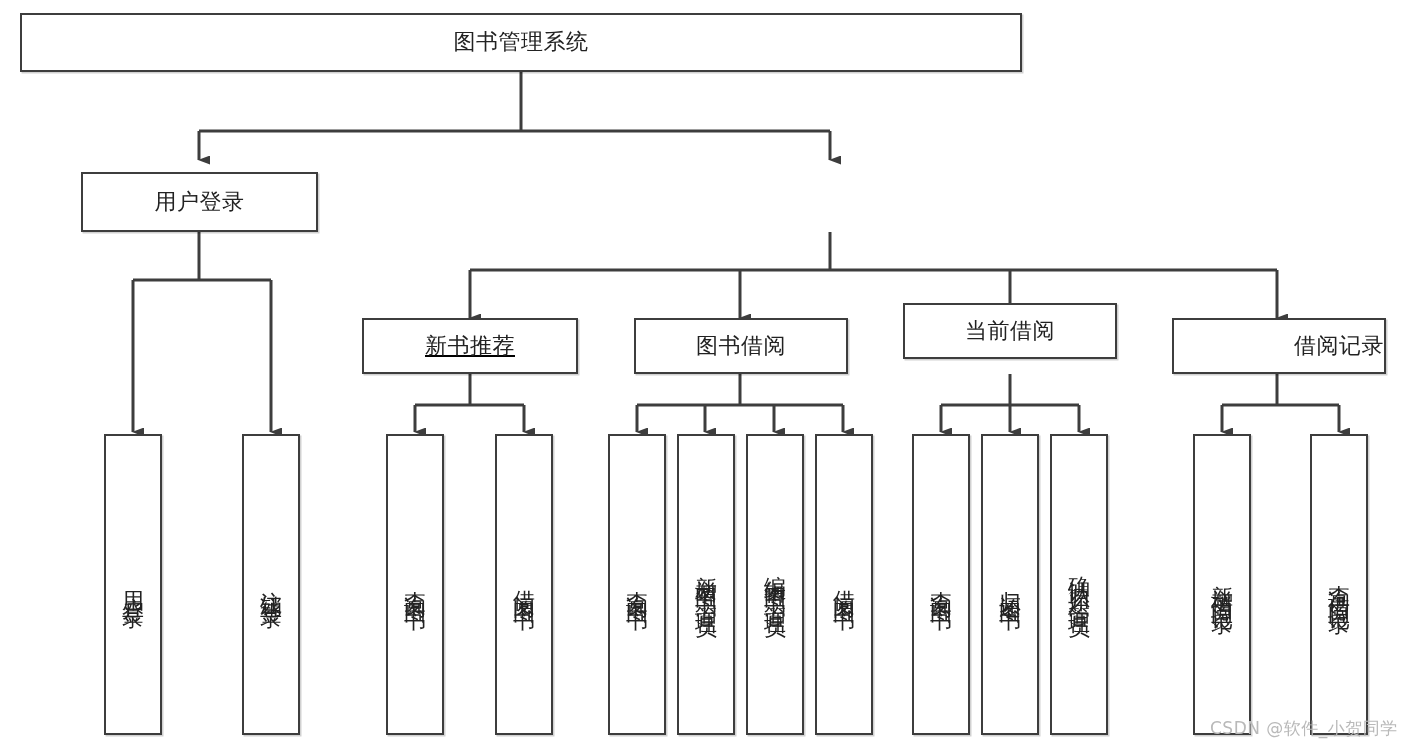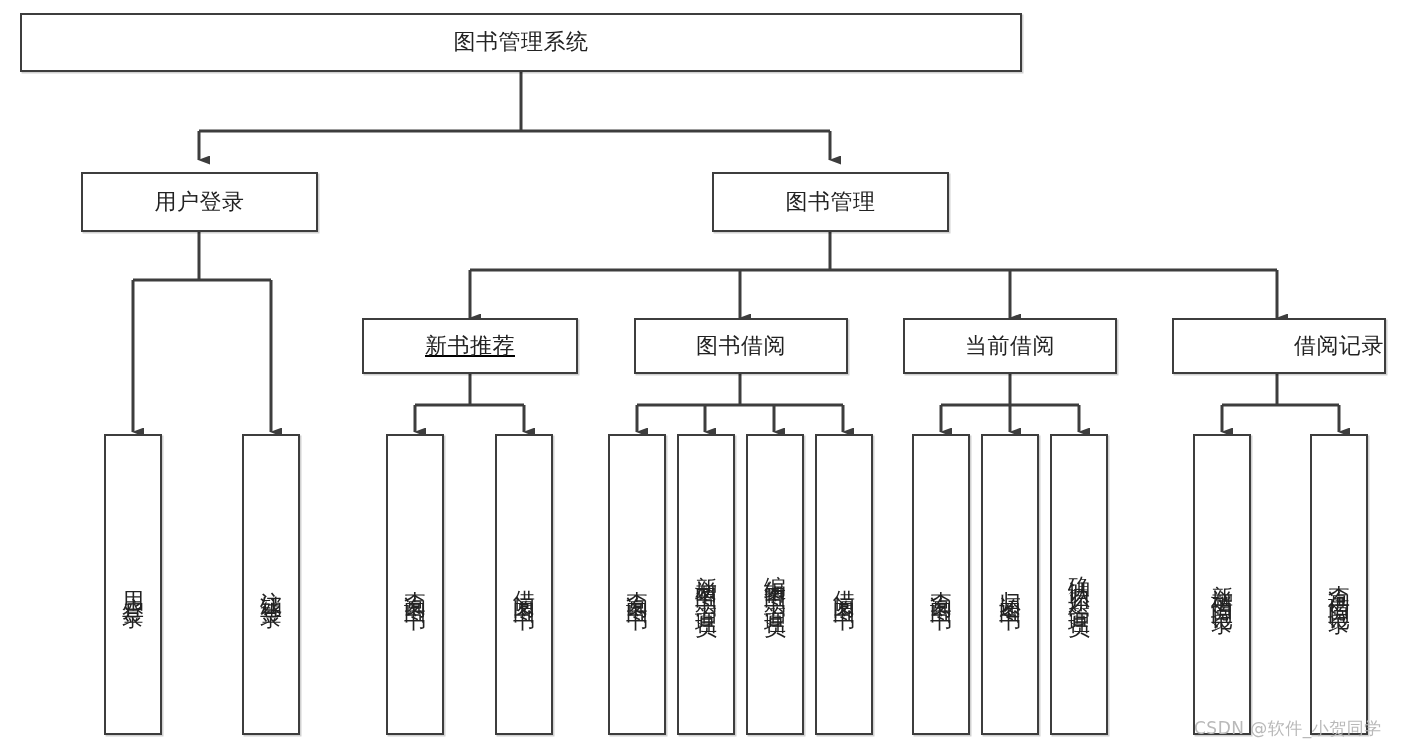--- a/index.html
+++ b/index.html
@@ -117,33 +117,30 @@
   </svg>
 
   <div class="node-box" style="left:20px; top:13px; width:1002px; height:59px;">
     <span class="node-label-h">图书管理系统</span>
   </div>
 
   <div class="node-box" style="left:81px; top:172px; width:237px; height:60px;">
     <span class="node-label-h">用户登录</span>
   </div>
 
-  <div class="node-box" style="left:712px; top:172px; width:237px; height:60px;">
-    <span class="node-label-h">图书管理</span>
-  </div>
 
   <div class="node-box" style="left:362px; top:318px; width:216px; height:56px;text-decoration:underline;">
     <span class="node-label-h">新书推荐</span>
   </div>
 
   <div class="node-box" style="left:634px; top:318px; width:214px; height:56px;">
     <span class="node-label-h">图书借阅</span>
   </div>
 
-  <div class="node-box" style="left:903px; top:318px; width:214px; height:56px;">
+  <div class="node-box" style="left:903px; top:303px; width:214px; height:56px;">
     <span class="node-label-h">当前借阅</span>
   </div>
 
   <div class="node-box" style="left:1172px; top:318px; width:214px; height:56px;justify-content:flex-end;">
     <span class="node-label-h">借阅记录</span>
   </div>
 
   <div class="node-box" style="left:104px; top:434px; width:58px; height:301px;">
     <span class="node-label-v">用户登录</span>
   </div>
@@ -189,15 +186,15 @@
   </div>
 
   <div class="node-box" style="left:1193px; top:434px; width:58px; height:301px;">
     <span class="node-label-v">新增借阅记录</span>
   </div>
 
   <div class="node-box" style="left:1310px; top:434px; width:58px; height:301px;">
     <span class="node-label-v">查询借阅记录</span>
   </div>
 
-  <div class="watermark" style="left:1194px; top:717px;">CSDN @软件_小贺同学</div>
+  <div class="watermark" style="left:1194px; top:717px;padding-left:16px;">CSDN @软件_小贺同学</div>
 
 </div>
 
 </body></html>

